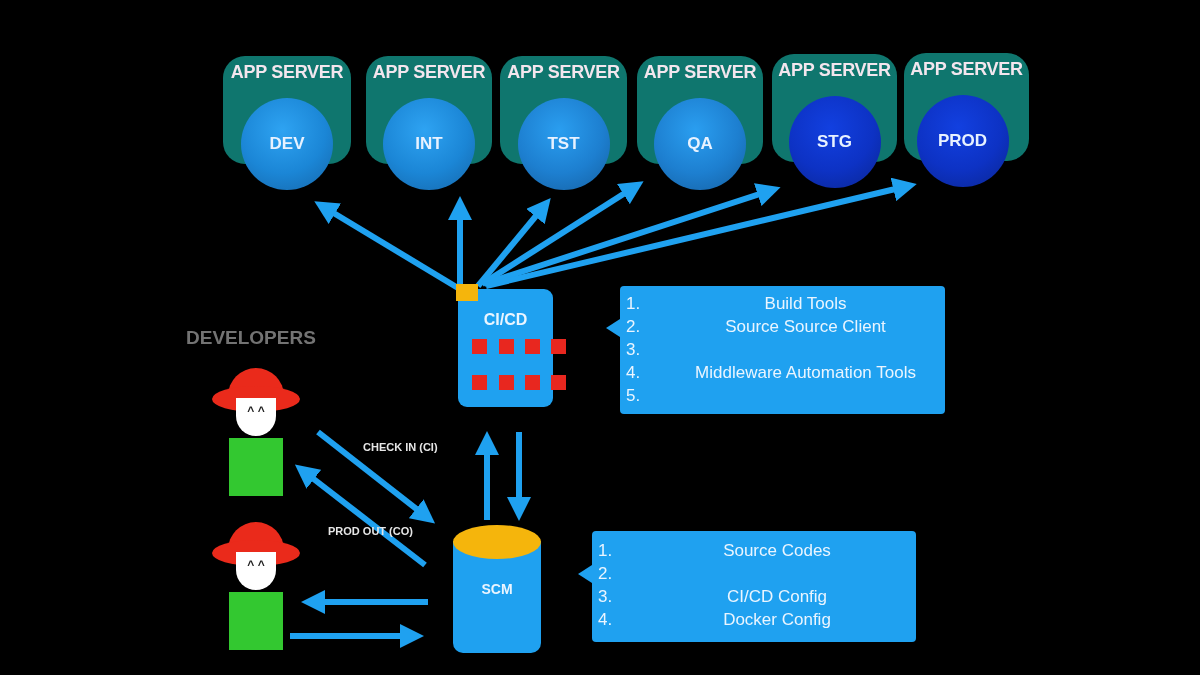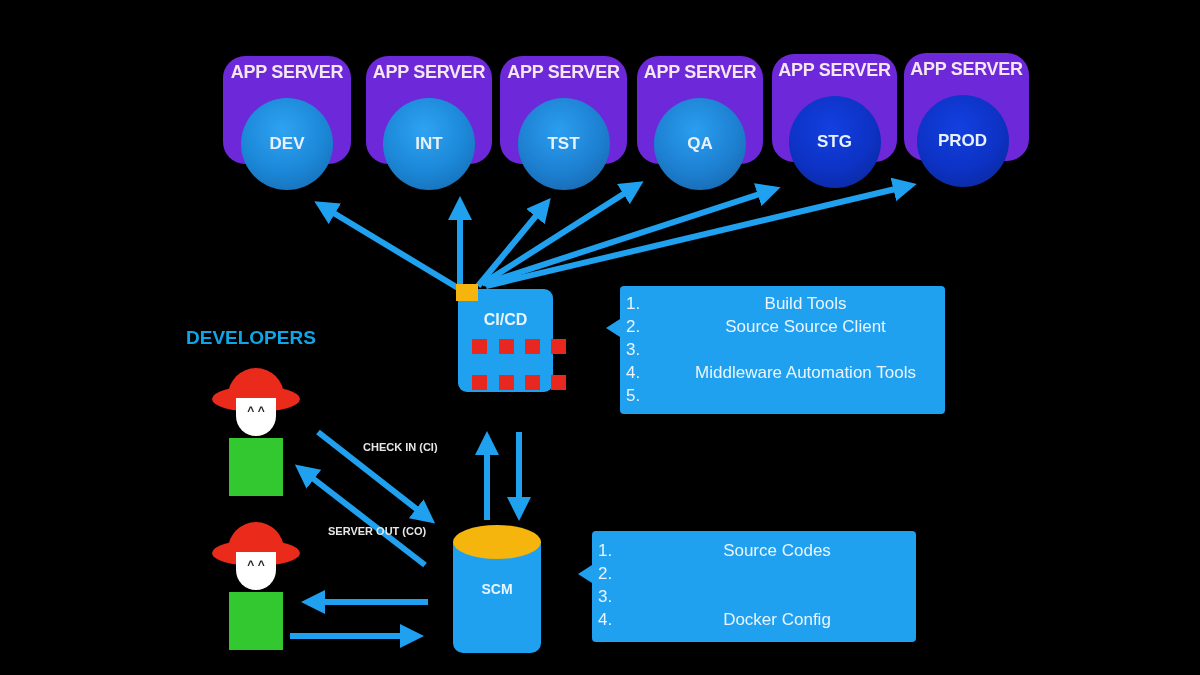--- a/index.html
+++ b/index.html
@@ -1,33 +1,33 @@
 <!DOCTYPE html>
 <html><head>
 <meta charset="utf-8">
 <style>
   html, body { margin:0; padding:0; background:#000; }
   body { width:1200px; height:675px; position:relative; overflow:hidden; font-family:"Liberation Sans", sans-serif; }
-  .server { position:absolute; top:56px; height:108px; background:#6d28d9;border-radius:22px; }
+  .server { position:absolute; top:56px; height:108px; background:#0f766e;border-radius:22px; }
   .server-label { position:absolute; top:6px; left:0; right:0; text-align:center; color:#f3e6ee; font-size:18px; font-weight:bold; letter-spacing:-0.3px; }
   .env { position:absolute; left:50%; top:42px; width:92px; height:92px; margin-left:-46px; border-radius:50%; display:flex; align-items:center; justify-content:center; color:#e8f2ff; font-weight:bold; font-size:17px; }
   .env.light { background:radial-gradient(circle at 45% 35%, #2ea3f2 0%, #1b86d6 55%, #1565a8 100%); }
   .env.mid { background:radial-gradient(circle at 45% 35%, #2a9ef0 0%, #1d7fd0 55%, #155fa0 100%); }
   .env.dark { background:radial-gradient(circle at 45% 35%, #1240e0 0%, #0d32c4 55%, #0a2590 100%); }
   svg.arrows { position:absolute; left:0; top:0; }
-  .cicd { position:absolute; left:458px; top:289px; width:95px; height:103px; background:#1fa1f0; border-radius:9px; }
+  .cicd { position:absolute; left:458px; top:289px; width:95px; height:118px; background:#1fa1f0; border-radius:9px; }
   .cicd-label { position:absolute; top:22px; left:0; right:0; text-align:center; color:#eaf5ff; font-weight:bold; font-size:16px; }
   .sq { position:absolute; width:15px; height:15px; background:#e8271f; }
   .port { position:absolute; left:456px; top:284px; width:22px; height:17px; background:#f5b50c; }
   .callout { position:absolute; background:#1fa1f0; border-radius:4px; color:#eaf5ff; font-size:17px; }
   .callout .row { display:flex; height:23px; align-items:center; }
   .callout .num { width:40px; padding-left:6px; }
   .callout .txt { flex:1; text-align:center; }
   .callout-tip { position:absolute; width:0; height:0; border-top:9px solid transparent; border-bottom:9px solid transparent; border-right:14px solid #1fa1f0; }
-  .title-dev { position:absolute; left:186px; top:327px; color:#0ea5e9; font-size:19px; font-weight:bold; }
+  .title-dev { position:absolute; left:186px; top:327px; color:#737373; font-size:19px; font-weight:bold; }
   .dev { position:absolute; width:90px; height:130px; }
   .hat-brim { position:absolute; left:0; top:18px; width:88px; height:26px; background:#ea2a1b; border-radius:50%; }
   .hat-top { position:absolute; left:16px; top:0; width:56px; height:34px; background:#ea2a1b; border-radius:28px 28px 6px 6px; }
   .face { position:absolute; left:24px; top:30px; width:40px; height:38px; background:#fff; border-radius:0 0 20px 20px; text-align:center; font-size:12px; font-weight:bold; line-height:26px; color:#222; }
   .body-g { position:absolute; left:17px; top:70px; width:54px; height:58px; background:#33c830; }
   .lbl { position:absolute; color:#e6e6e6; font-size:11px; font-weight:bold;padding-left:16px; }
   .scm { position:absolute; left:453px; top:525px; width:88px; height:128px; }
   .scm-body { position:absolute; left:0; top:16px; width:88px; height:112px; background:#1fa1f0; border-radius:0 0 10px 10px; }
   .scm-top { position:absolute; left:0; top:0; width:88px; height:34px; background:#f5b50c; border-radius:50%; }
   .scm-label { position:absolute; top:56px; left:0; right:0; text-align:center; color:#eaf5ff; font-weight:bold; font-size:14px; }
@@ -124,37 +124,38 @@
   <div class="face">^ ^</div>
   <div class="body-g"></div>
 </div>
 <div class="dev" style="left:212px;top:522px;">
   <div class="hat-top"></div>
   <div class="hat-brim"></div>
   <div class="face">^ ^</div>
   <div class="body-g"></div>
 </div>
 <div class="lbl" style="left:347px;top:441px;">CHECK IN (CI)</div>
-<div class="lbl" style="left:312px;top:525px;">SERVER OUT (CO)</div>
+<div class="lbl" style="left:312px;top:525px;">PROD OUT (CO)</div>
 
 <div class="scm">
   <div class="scm-body"></div>
   <div class="scm-top"></div>
   <div class="scm-label">SCM</div>
 </div>
 
 <div class="callout-tip" style="left:578px;top:565px;"></div>
 <div class="callout" style="left:592px;top:531px;width:324px;height:111px;padding-top:8px;box-sizing:border-box;">
   <div class="row">
       <span class="num">1.</span>
       <span class="txt">Source Codes</span>
     </div>
   <div class="row">
       <span class="num">2.</span>
     </div>
   <div class="row">
       <span class="num">3.</span>
+      <span class="txt">CI/CD Config</span>
     </div>
   <div class="row">
       <span class="num">4.</span>
       <span class="txt">Docker Config</span>
     </div>
 </div>
 
 </body></html>

